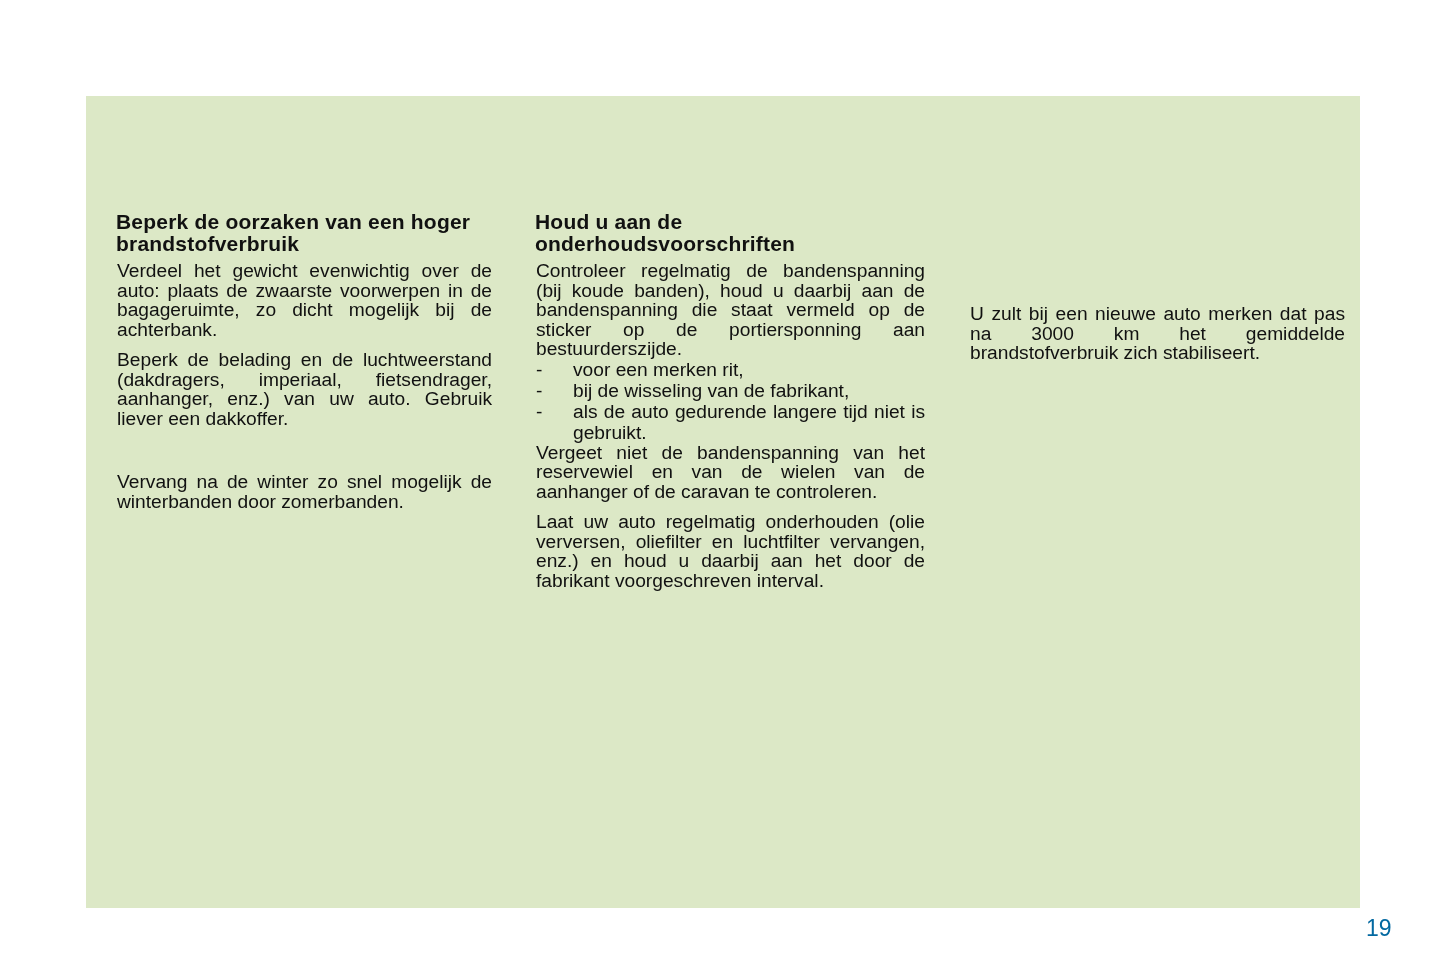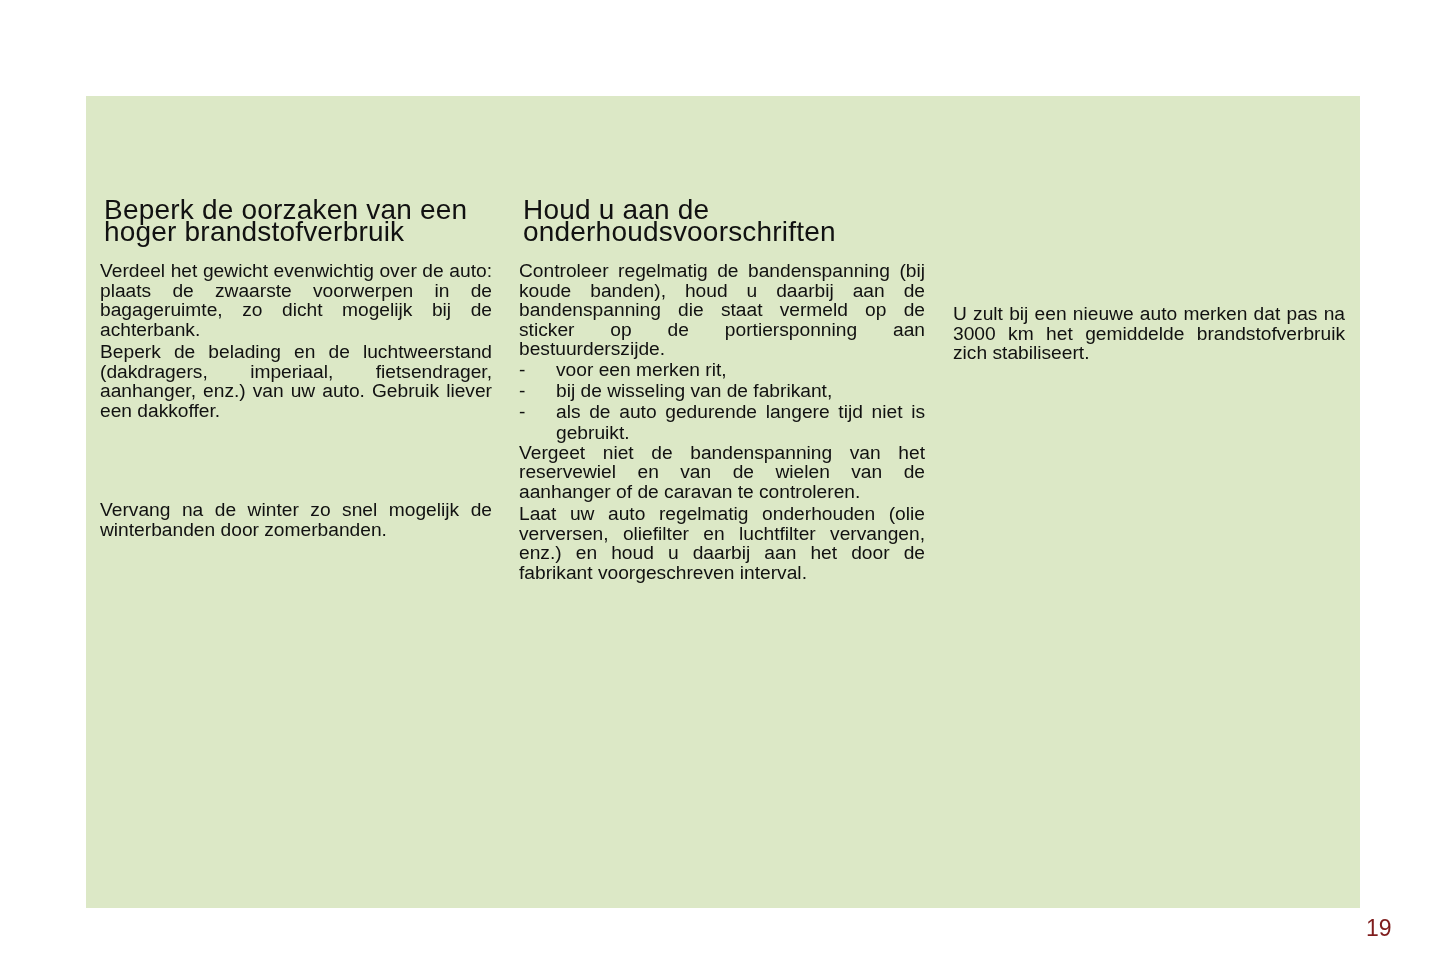--- a/index.html
+++ b/index.html
@@ -25,42 +25,42 @@
     }
     .col {
       position: absolute;
       top: 195px;
     }
     .col-1 { left: 100px; width: 392px; }
     .col-2 { left: 519px; width: 406px; }
     .col-3 { left: 953px; width: 392px; }
 
     .heading {
-      font-weight: normal;
-      font-size: 28px;
+      font-weight: bold;
+      font-size: 21px;
       line-height: 22px;
-      margin: 4px;
+      margin: 16px;
       letter-spacing: 0.2px;
       height: 44px;
     }
     .body {
       position: absolute;
       top: 66px;
-      left: 0;
+      left: 17px;
       right: 0;
     }
     p {
       margin: 0;
       font-size: 19.2px;
       line-height: 19.5px;
       text-align: justify;
       text-align-last: left;
     }
-    .gap-s { margin-top: 3px; }
-    .gap-xl { margin-top: 80px; }
+    .gap-s { margin-top: 11px; }
+    .gap-xl { margin-top: 44px; }
     .gap-m { margin-top: 43px; }
     ul.dash {
       list-style: none;
       margin: 0;
       padding: 0;
     }
     ul.dash li {
       position: relative;
       padding-left: 37px;
       font-size: 19.2px;
@@ -73,21 +73,21 @@
       left: 0;
       top: 0;
       width: 12px;
     }
     .page-number {
       position: absolute;
       left: 1366px;
       top: 915px;
       font-size: 23px;
       line-height: 26px;
-      color: #7f1d1d;
+      color: #0369a1;
     }
   </style>
 </head>
 <body>
 
 <div class="panel"></div>
 
 <section class="col col-1">
   <h2 class="heading">Beperk de oorzaken van een hoger brandstofverbruik</h2>
   <div class="body">

